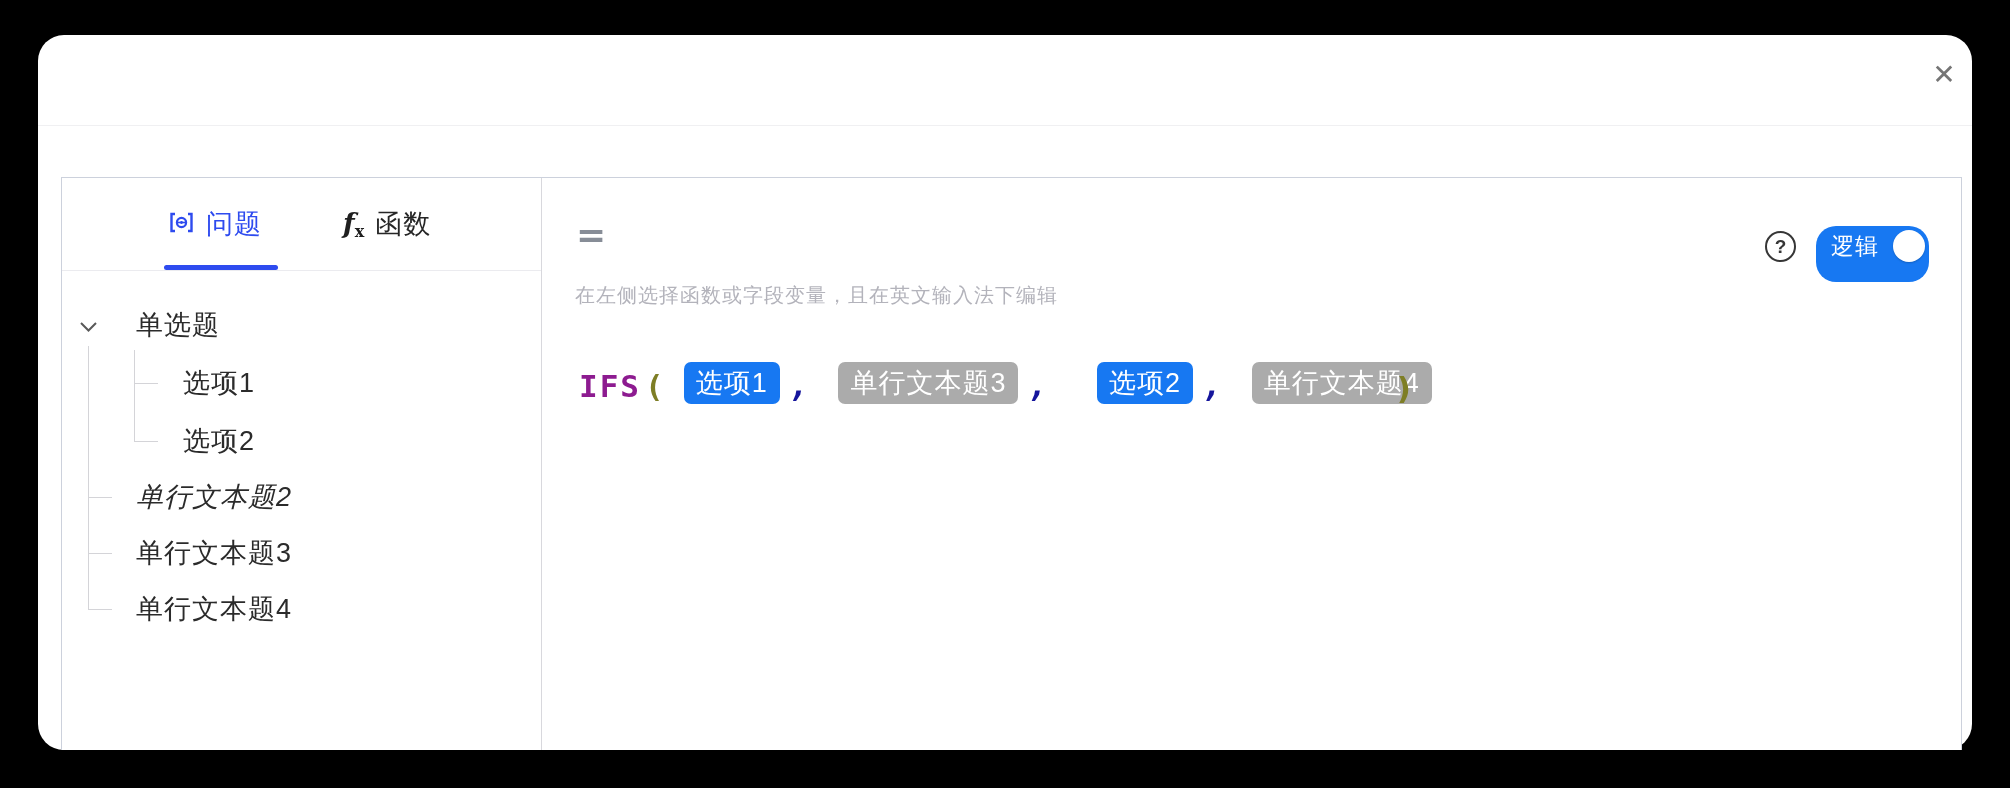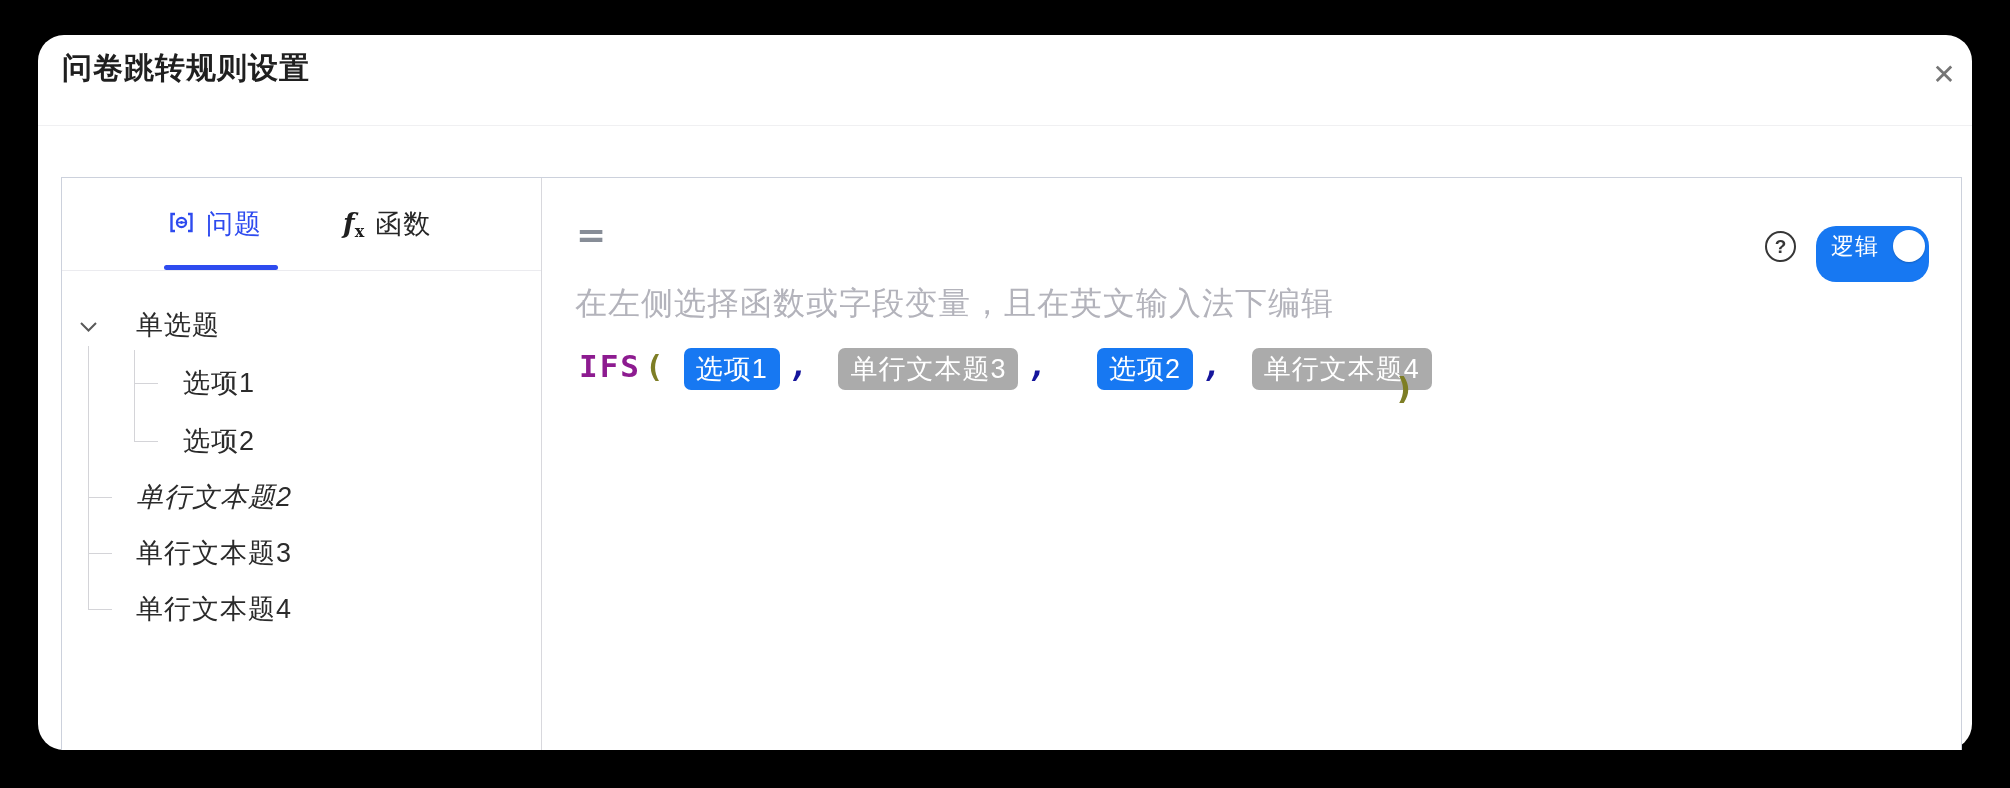--- a/index.html
+++ b/index.html
@@ -92,25 +92,25 @@
   .toggle-label{
     position:absolute;left:15px;top:0;line-height:40px;
     font-size:23px;color:#fff;letter-spacing:1px;
   }
   .toggle-knob{
     position:absolute;right:4px;top:4px;width:32px;height:32px;
     background:#fff;border-radius:50%;box-shadow:0 1px 2px rgba(0,0,0,.2);
   }
   .hint{
     position:absolute;left:32px;top:104px;
-    font-size:32px;color:#b3b3bb;letter-spacing:1px;
+    font-size:20px;color:#b3b3bb;letter-spacing:1px;
   }
   .formula{
     position:absolute;left:36px;top:170px;height:56px;
-    display:flex;align-items:flex-start;cursor:text;
+    display:flex;align-items:flex-end;cursor:text;
     font-family:"DejaVu Sans Mono","Liberation Mono",monospace;
   }
   .fn{
     font-size:31px;font-weight:700;color:var(--function-purple);letter-spacing:2px;
   }
   .paren{
     font-size:31px;font-weight:700;color:var(--paren-olive);margin-left:4px;
   }
   .paren.close{margin-left:10px;}
   .comma{
@@ -124,21 +124,20 @@
     cursor:pointer;
   }
   .pill.blue{background:var(--accent-blue);margin-left:20px;}
   .pill.gray{background:var(--pill-gray);}
   .pill.first{margin-left:20px;}
 </style>
 </head>
 <body>
 
 <div class="modal">
-  <div class="dialog-title">问卷跳转规则设置</div>
   <div class="close">✕</div>
   <div class="title-divider"></div>
 
   <div class="inner">
 
     <div class="left-panel">
       <div class="tabs-row">
         <div class="tab tab-questions">
           <span>
             <svg width="27" height="27" viewBox="0 0 27 27">

